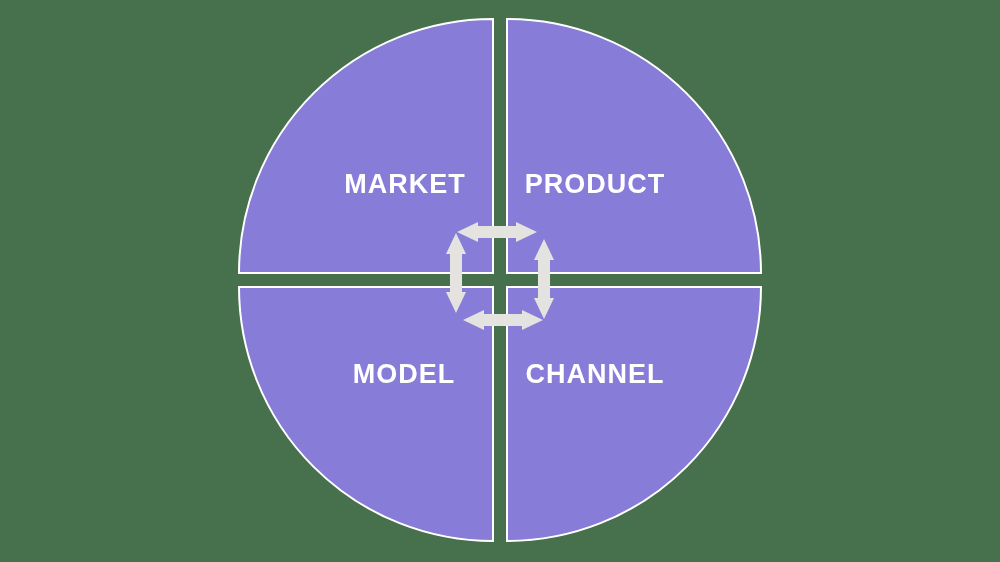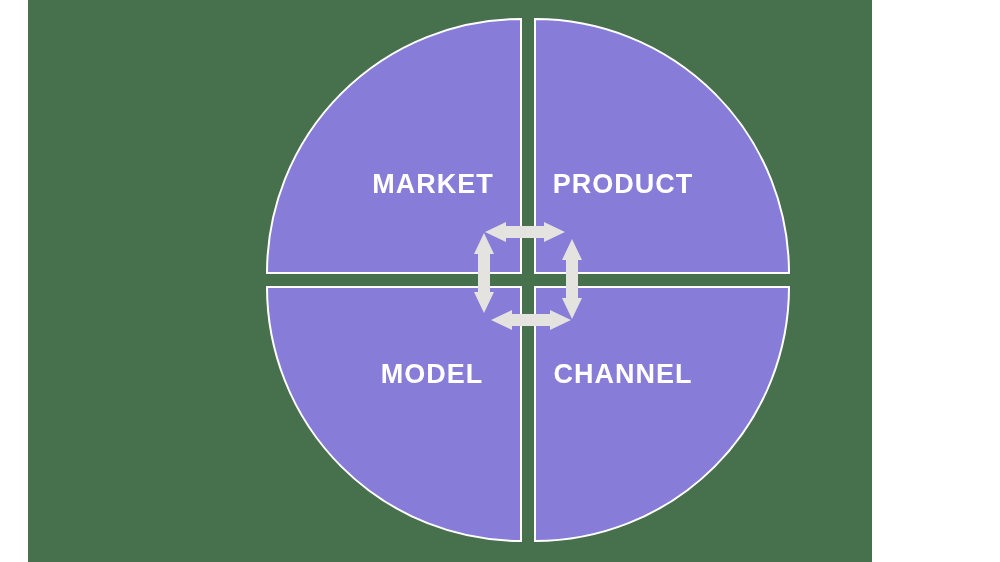--- a/index.html
+++ b/index.html
@@ -1,25 +1,24 @@
 <!DOCTYPE html>
 <html><head>
 <meta charset="utf-8">
 <style>
   html, body {
     margin: 0;
     padding: 0;
   }
   #canvas {
     position: relative;
-    width: 844px;
+    width: 1000px;
     height: 562px;
     overflow: hidden;
     font-family: "Liberation Sans", sans-serif;
-    padding-left: 28px;
   }
   #canvas svg {
     display: block;
     width: 1000px;
     height: 562px;
   }
   .quadrant-shape {
     stroke-width: 2;
   }
   .quadrant-label {

